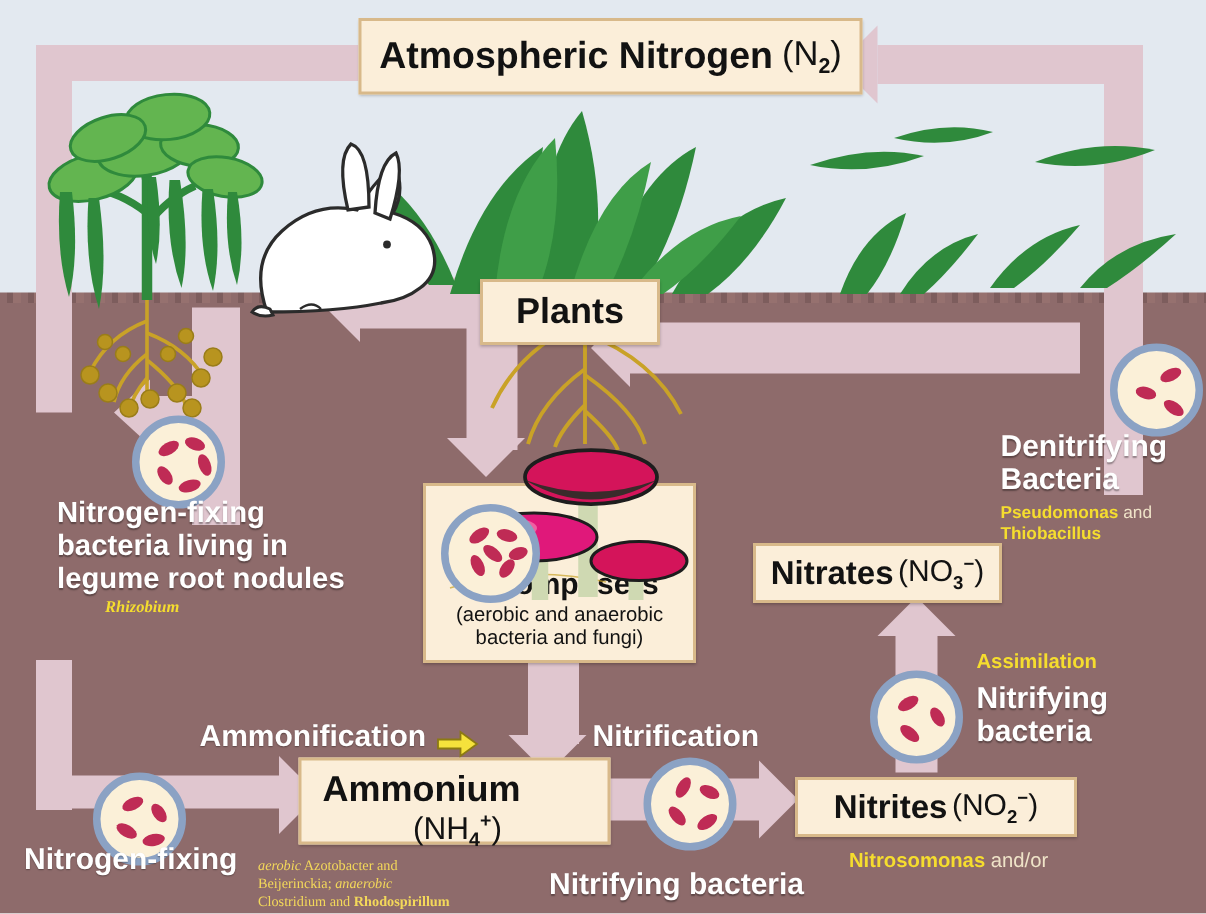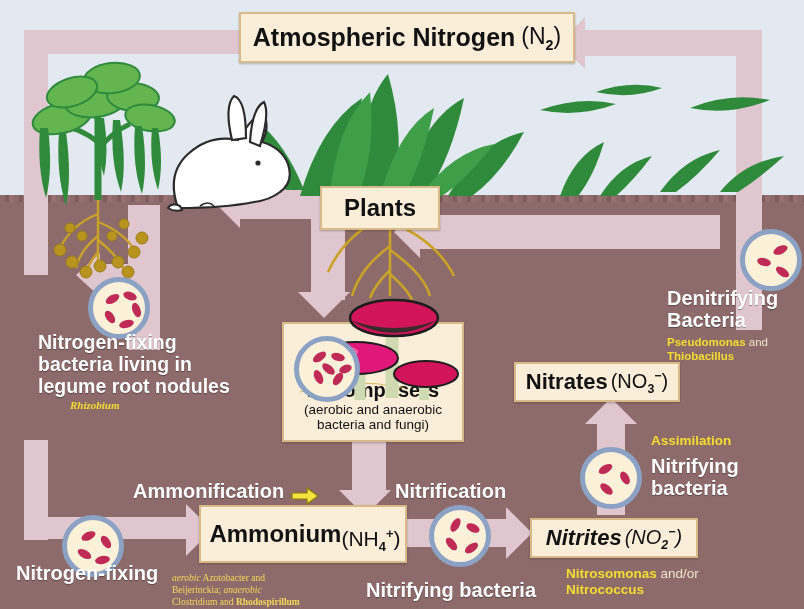--- a/index.html
+++ b/index.html
@@ -207,36 +207,36 @@
     <span>Atmospheric Nitrogen</span>
     <span class="chem" style="font-size:23px;margin-left:6px;">
       <span>(N</span><sub>2</sub><span>)</span>
     </span>
   </div>
 
   <div class="box" style="left:320px;top:186px;width:120px;height:44px;font-size:24px;">
     <span>Plants</span>
   </div>
 
-  <div class="box" style="left:199px;top:505px;width:208px;height:58px;flex-direction:row;
+  <div class="box" style="left:199px;top:505px;width:208px;height:58px;flex-direction:column;
               align-items:flex-start;padding:15px 10px 2px 14px;">
     <span style="font-size:24px;line-height:1.02;">Ammonium</span>
     <span class="chem" style="font-size:21px;align-self:center;line-height:1.02;">
       <span>(NH</span><sub>4</sub><sup>+</sup><span>)</span>
     </span>
   </div>
 
-  <div class="box" style="left:530px;top:518px;width:168px;height:40px;font-size:22px;font-style:italic;">
+  <div class="box" style="left:530px;top:518px;width:188px;height:40px;font-size:22px;">
     <span>Nitrites</span>
     <span class="chem" style="font-size:20px;margin-left:3px;">
       <span>(NO</span><sub>2</sub><sup>−</sup><span>)</span>
     </span>
   </div>
 
-  <div class="box" style="left:502px;top:362px;width:166px;height:40px;font-size:22px;margin-left:12px;">
+  <div class="box" style="left:502px;top:362px;width:166px;height:40px;font-size:22px;">
     <span>Nitrates</span>
     <span class="chem" style="font-size:20px;margin-left:3px;">
       <span>(NO</span><sub>3</sub><sup>−</sup><span>)</span>
     </span>
   </div>
 
   <div class="bac" style="left:88px;top:277px;width:62px;height:62px;">
     <div class="rod" style="left:12px;top:13px;width:15px;height:8px;transform:rotate(-30deg);"></div>
     <div class="rod" style="left:30px;top:10px;width:14px;height:8px;transform:rotate(20deg);"></div>
     <div class="rod" style="left:36px;top:24px;width:15px;height:8px;transform:rotate(70deg);"></div>
@@ -304,21 +304,20 @@
          <span>Azotobacter and</span></div>
     <div><span>Beijerinckia;</span>
          <i>anaerobic</i></div>
     <div><span>Clostridium and</span>
          <b>Rhodospirillum</b></div>
   </div>
 
   <div class="wt" style="left:366px;top:579px;font-size:20px;">Nitrifying bacteria</div>
   <div class="yl" style="left:566px;top:566px;font-size:13.5px;">
     <div><span>Nitrosomonas</span><span class="plain"> and/or</span></div>
-    <div>Nitrococcus</div>
   </div>
 
   <div class="wt" style="left:651px;top:455px;font-size:20px;">
     <div>Nitrifying</div>
     <div>bacteria</div>
   </div>
   <div class="yl" style="left:651px;top:433px;font-size:13.5px;">Assimilation</div>
 
   <div class="wt" style="left:667px;top:287px;font-size:20px;">
     <div>Denitrifying</div>

